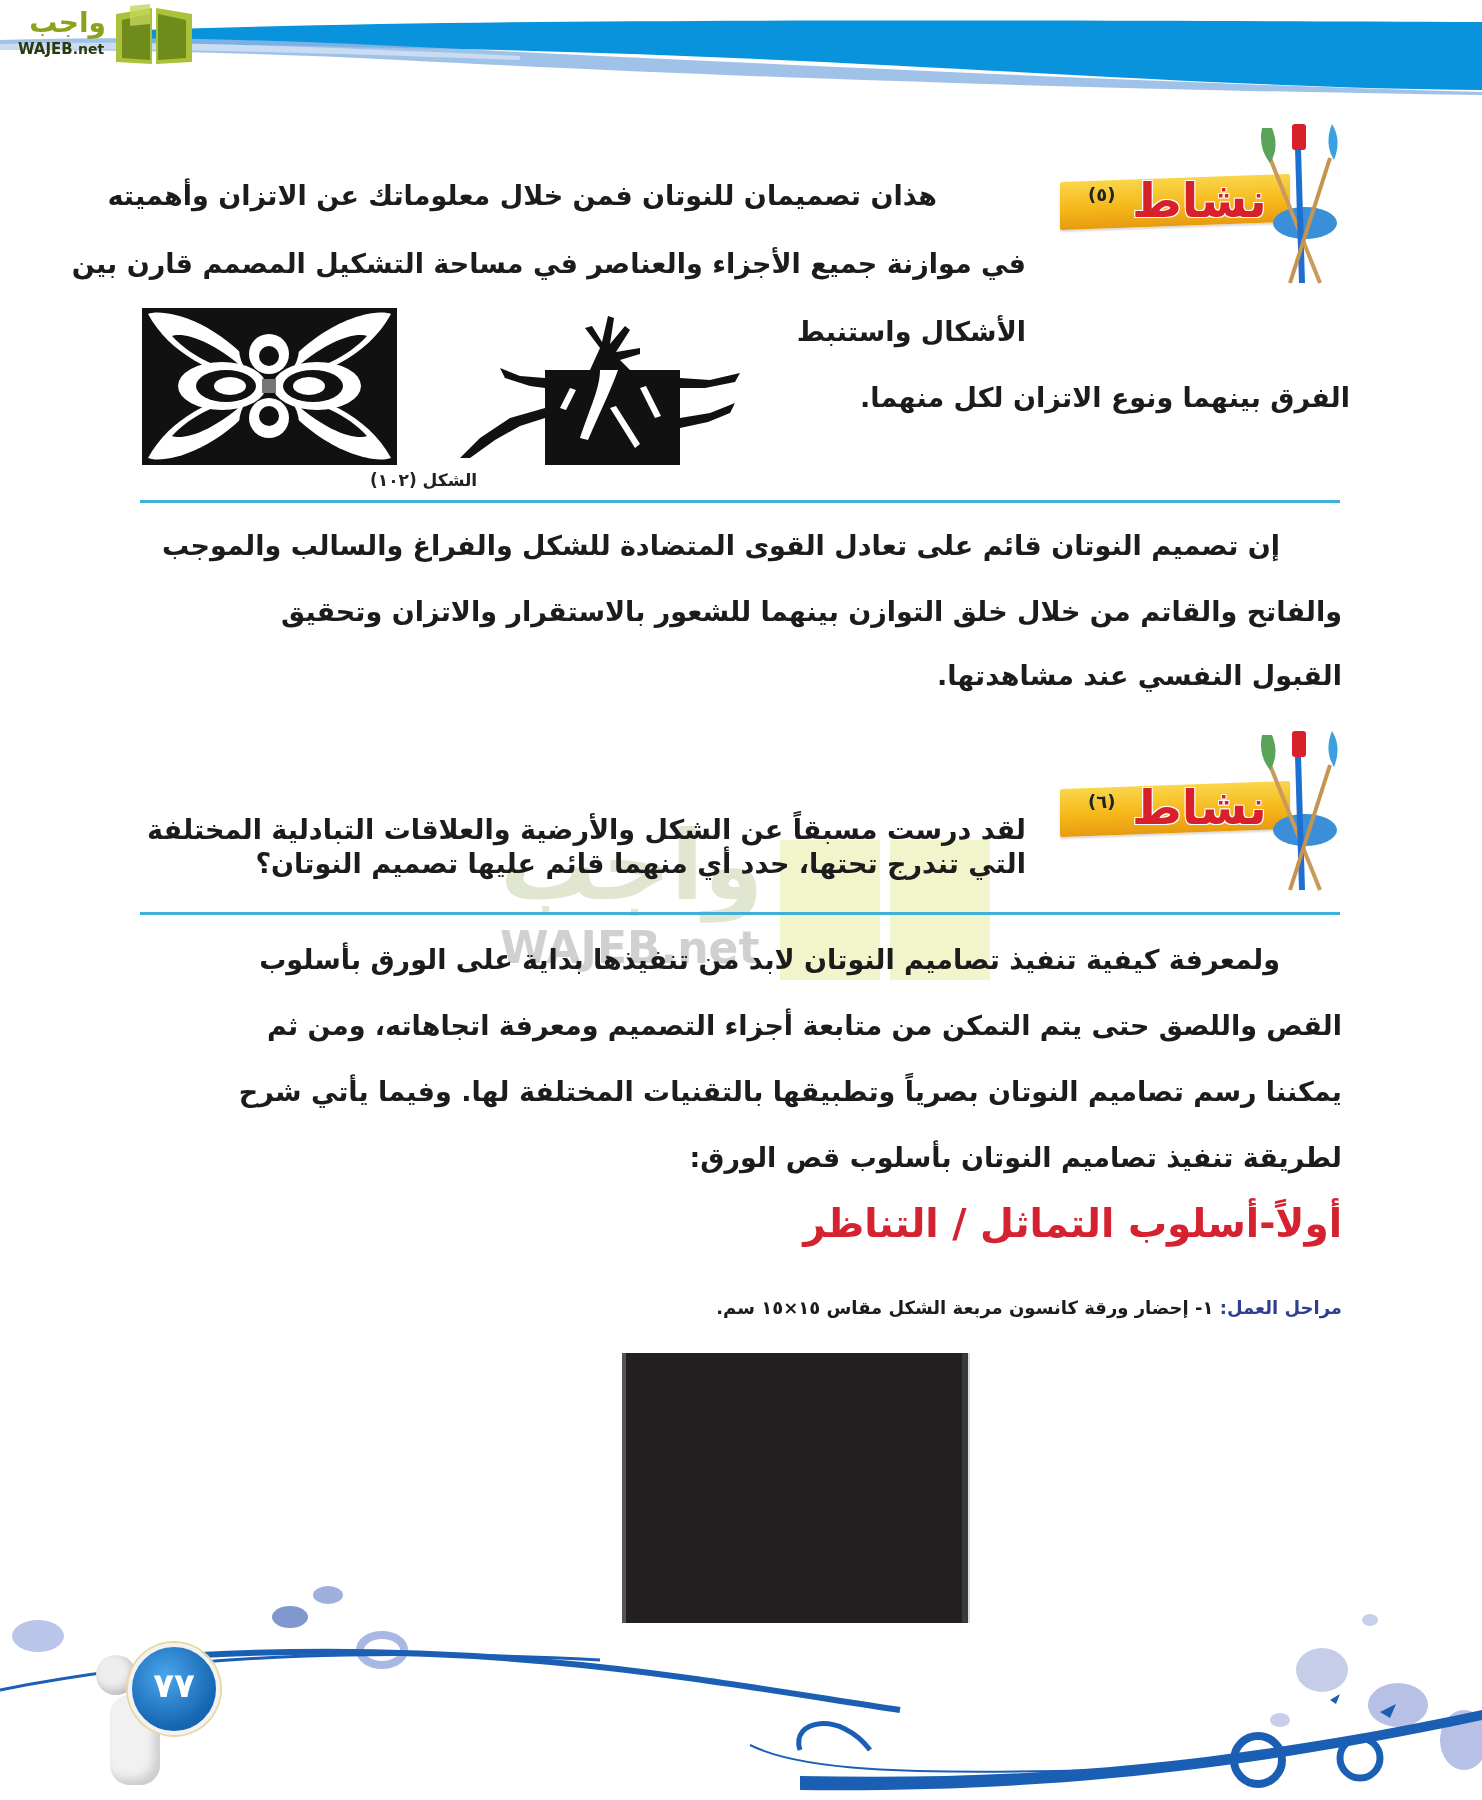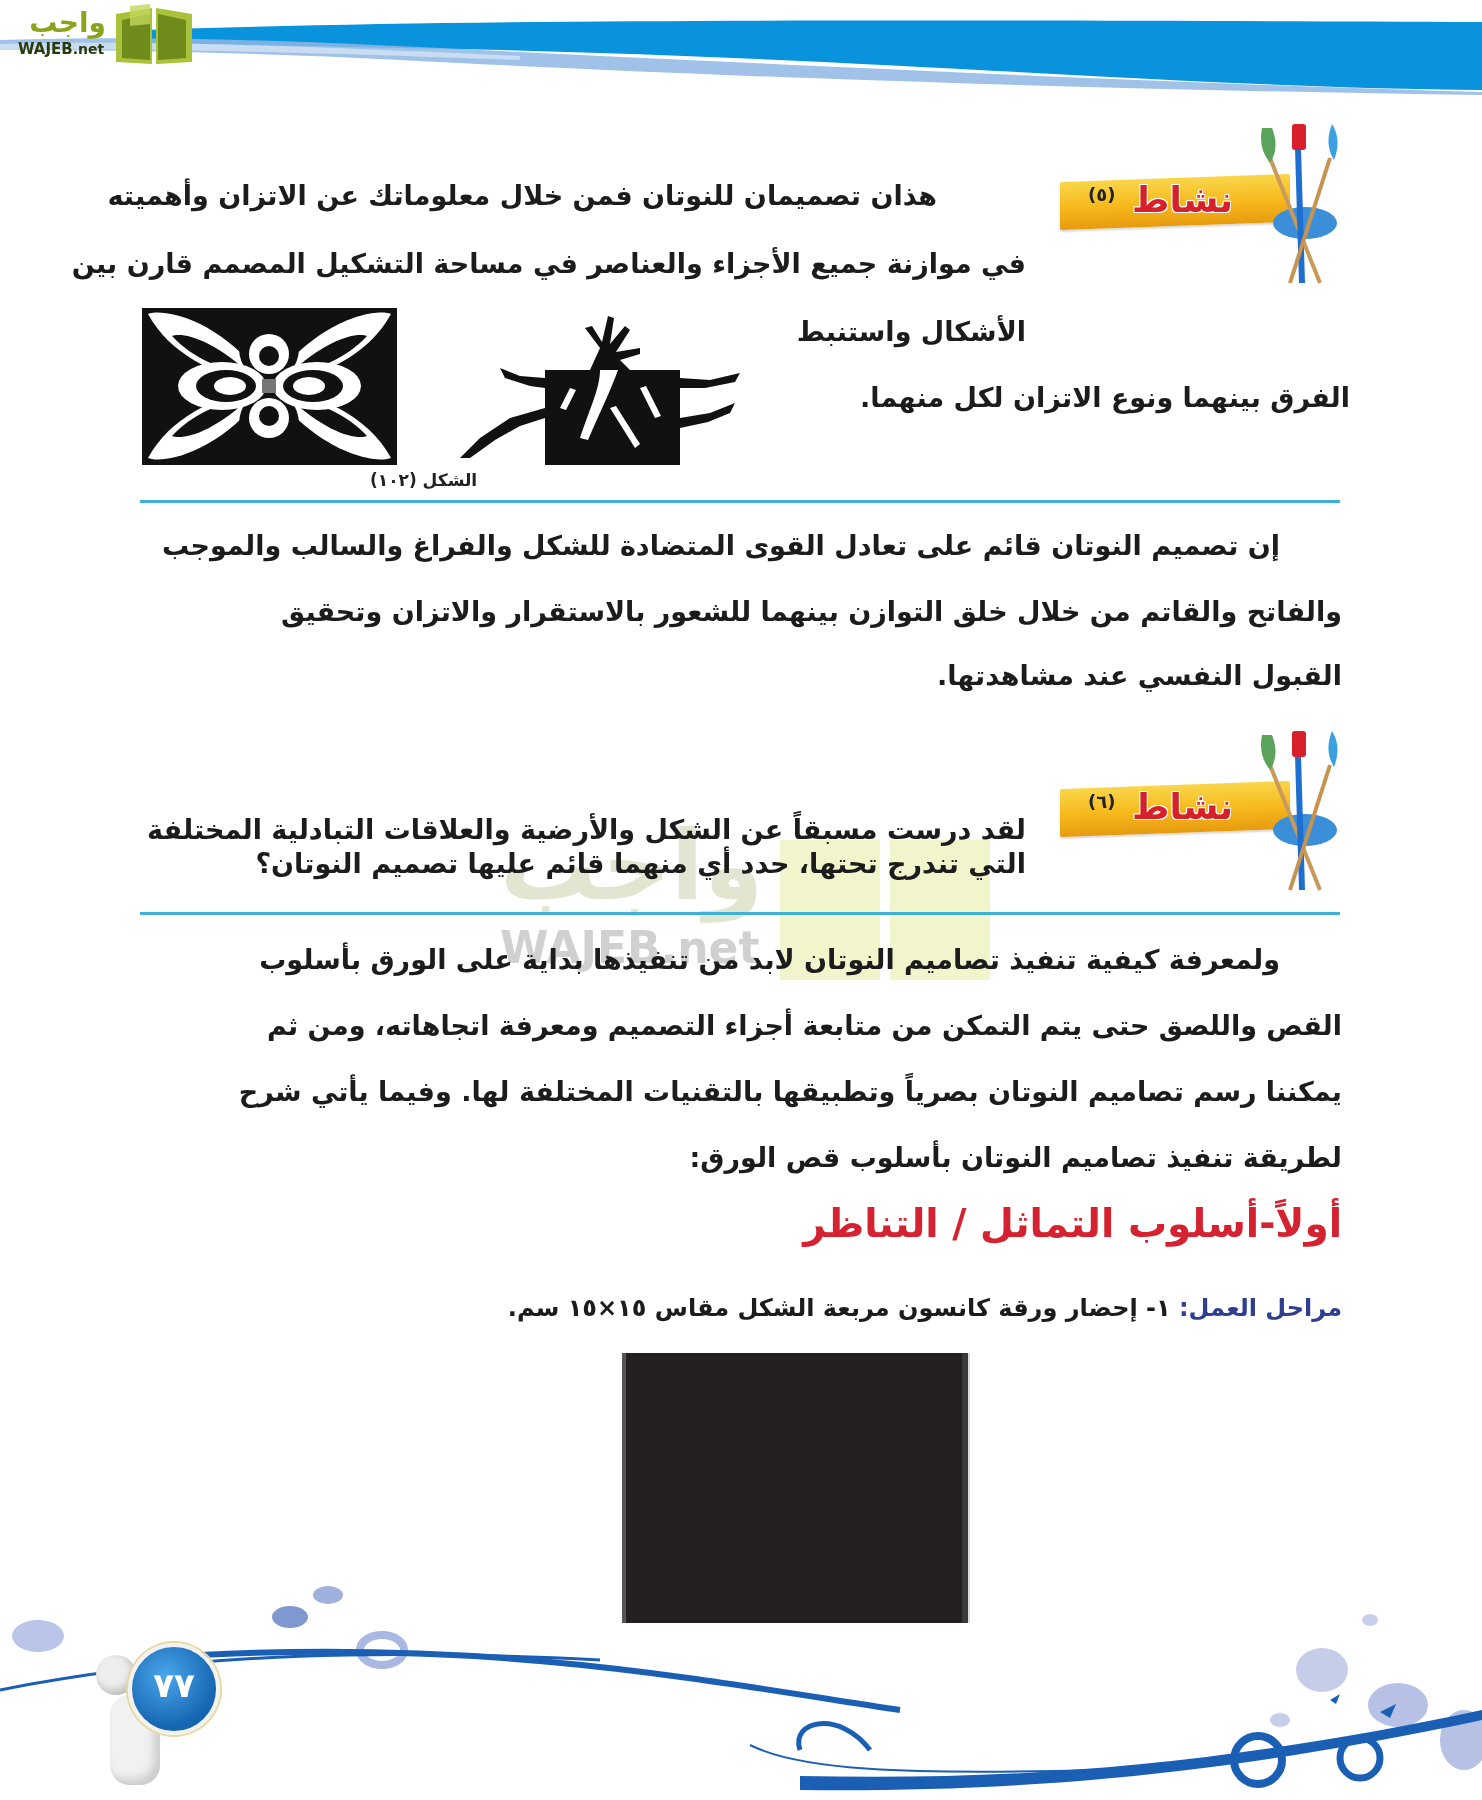--- a/index.html
+++ b/index.html
@@ -8,21 +8,21 @@
   
   .top-band{left:0;top:0;width:1482px;height:95px;}
   .logo{left:8px;top:4px;width:180px;height:62px;}
   .logo-ar{left:0;top:2px;width:98px;text-align:right;font-size:28px;font-weight:bold;color:#8aa31c;direction:rtl;line-height:34px;}
   .logo-en{left:10px;top:36px;font-size:15px;font-weight:bold;color:#2a3a0f;letter-spacing:0px;}
   .logo-en span{font-size:14px;text-align:center;}
   .logo-book{left:104px;top:0px;width:84px;height:62px;}
   
   .badge{width:275px;height:90px;}
   .badge-bar{left:0;top:30px;width:230px;height:48px;background:linear-gradient(180deg,#f9d64a 0%,#f6b81b 55%,#e79b10 100%);transform:skewY(-2deg);border-radius:2px;box-shadow:0 2px 2px rgba(0,0,0,.15);}
-  .badge-word{left:72px;top:24px;font-size:36px;font-weight:bold;color:#d8202a;direction:rtl;text-shadow:1px 1px 0 #fff,-1px -1px 0 #fff,1px -1px 0 #fff,-1px 1px 0 #fff;line-height:56px;}
+  .badge-word{left:72px;top:24px;font-size:48px;font-weight:bold;color:#d8202a;direction:rtl;text-shadow:1px 1px 0 #fff,-1px -1px 0 #fff,1px -1px 0 #fff,-1px 1px 0 #fff;line-height:56px;}
   .badge-num{left:28px;top:32px;font-size:18px;font-weight:bold;color:#222;line-height:30px;}
   .badge-brushes{left:190px;top:-30px;width:100px;height:170px;}
   
   .txt{direction:rtl;text-align:right;font-weight:bold;font-size:27px;line-height:36px;color:#1c1c1c;white-space:nowrap;}
   .divider{height:3px;background:#3fb0d8;}
   .heading-red{color:#d42231;}
   .label-blue{color:#2e3f8f;}
   .caption{font-size:17px;font-weight:bold;direction:rtl;color:#222;}
   .black-square{background:#231f20;border-left:4px solid #555;border-right:6px solid #3a3a3a;box-shadow:2px 0 0 #ddd;}
   .watermark{pointer-events:none;}
@@ -142,21 +142,21 @@
 
 <div class="abs divider" style="left:140px;top:912px;width:1200px;"></div>
 
 <div class="abs txt" style="right:202px;top:942px;">ولمعرفة كيفية تنفيذ تصاميم النوتان لابد من تنفيذها بداية على الورق بأسلوب</div>
 <div class="abs txt" style="right:140px;top:1008px;margin-left:36px;">القص واللصق حتى يتم التمكن من متابعة أجزاء التصميم ومعرفة اتجاهاته، ومن ثم</div>
 <div class="abs txt" style="right:140px;top:1074px;">يمكننا رسم تصاميم النوتان بصرياً وتطبيقها بالتقنيات المختلفة لها. وفيما يأتي شرح</div>
 <div class="abs txt" style="right:140px;top:1140px;">لطريقة تنفيذ تصاميم النوتان بأسلوب قص الورق:</div>
 
 <div class="abs txt heading-red" style="right:140px;top:1206px;font-size:39px;">أولاً-أسلوب التماثل / التناظر</div>
 
-<div class="abs txt" style="right:140px;top:1290px;font-size:24px;">
+<div class="abs txt" style="right:140px;top:1290px;font-size:18px;">
   <span class="label-blue">مراحل العمل:</span>
   <span>١- إحضار ورقة كانسون مربعة الشكل مقاس ١٥×١٥ سم.</span>
 </div>
 
 <div class="abs black-square" style="left:622px;top:1353px;width:336px;height:270px;"></div>
 
 <svg class="abs" style="left:0;top:1560px;width:1482px;height:240px;" viewBox="0 0 1482 240">
   <ellipse cx="38" cy="76" rx="26" ry="16" fill="#b9c6ea"></ellipse>
   <ellipse cx="290" cy="57" rx="18" ry="11" fill="#7f98d0"></ellipse>
   <ellipse cx="328" cy="35" rx="15" ry="9" fill="#9fb0dc"></ellipse>

